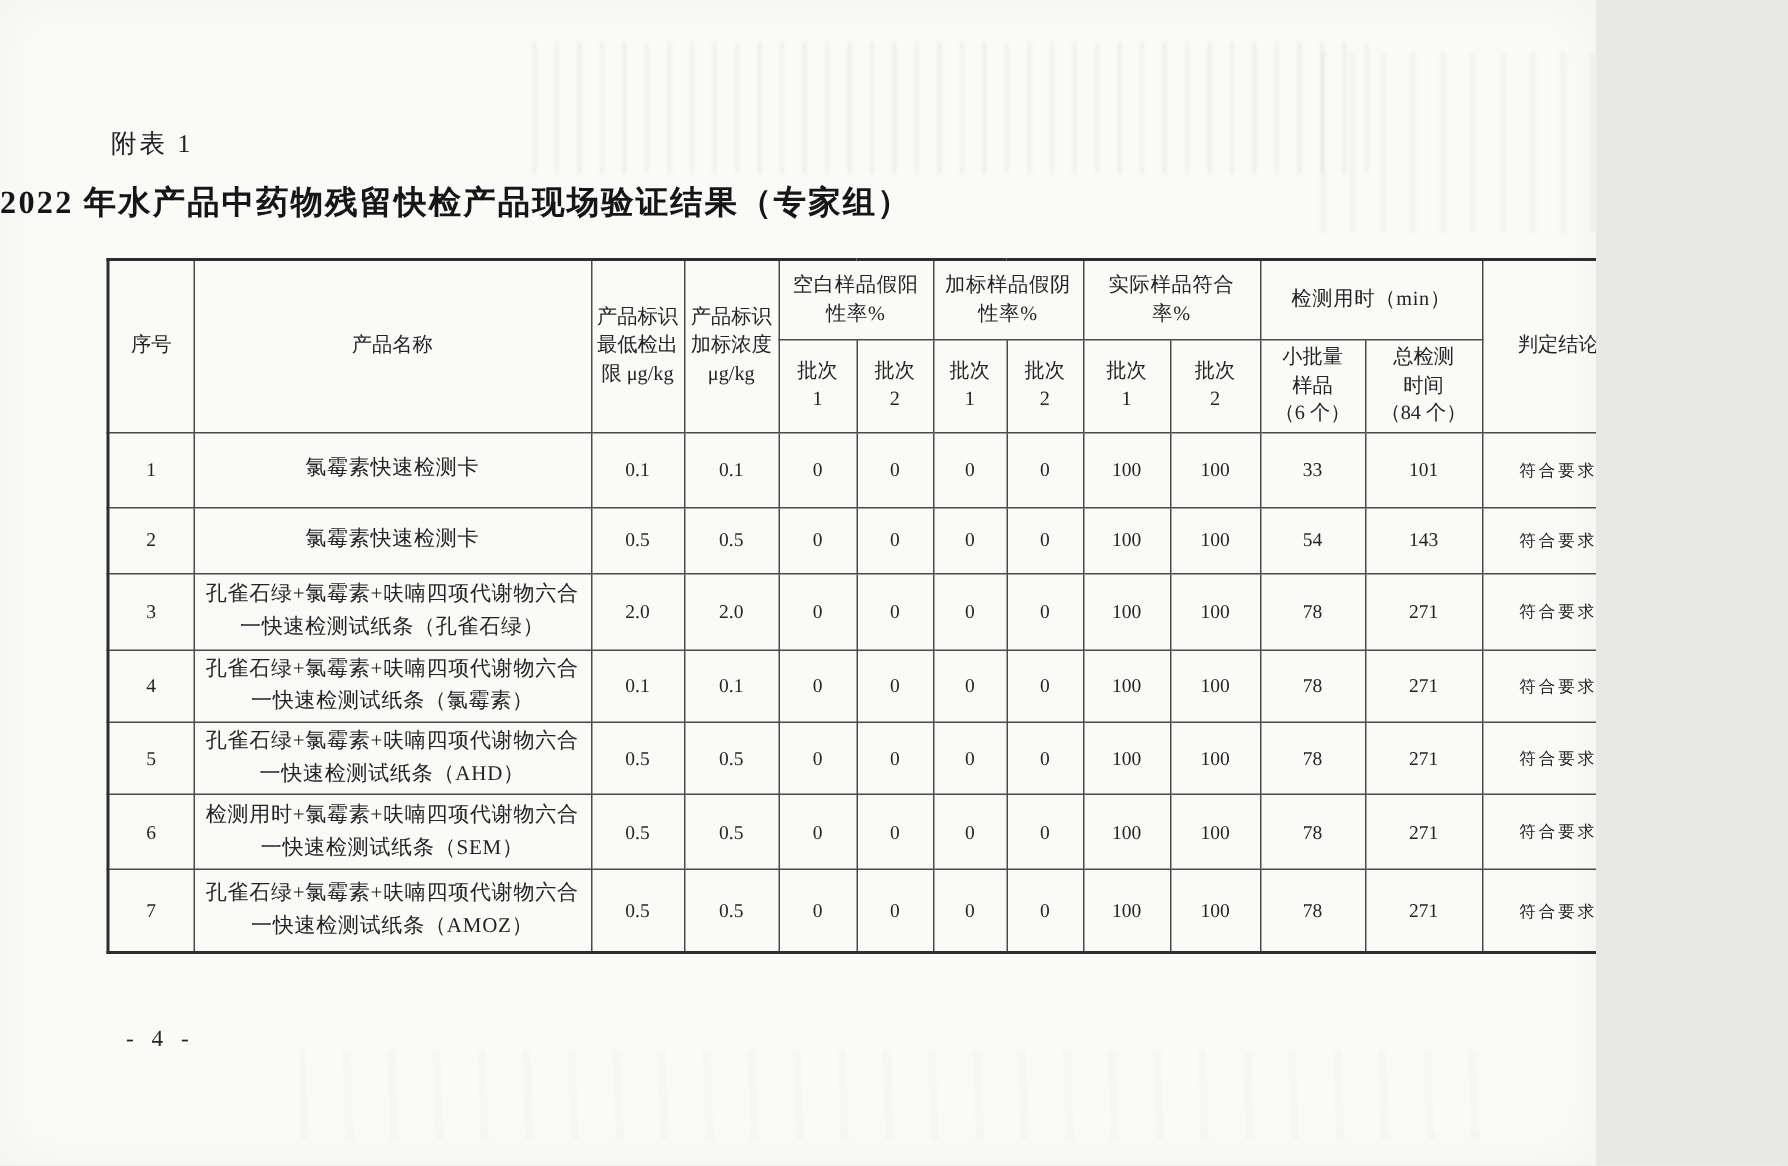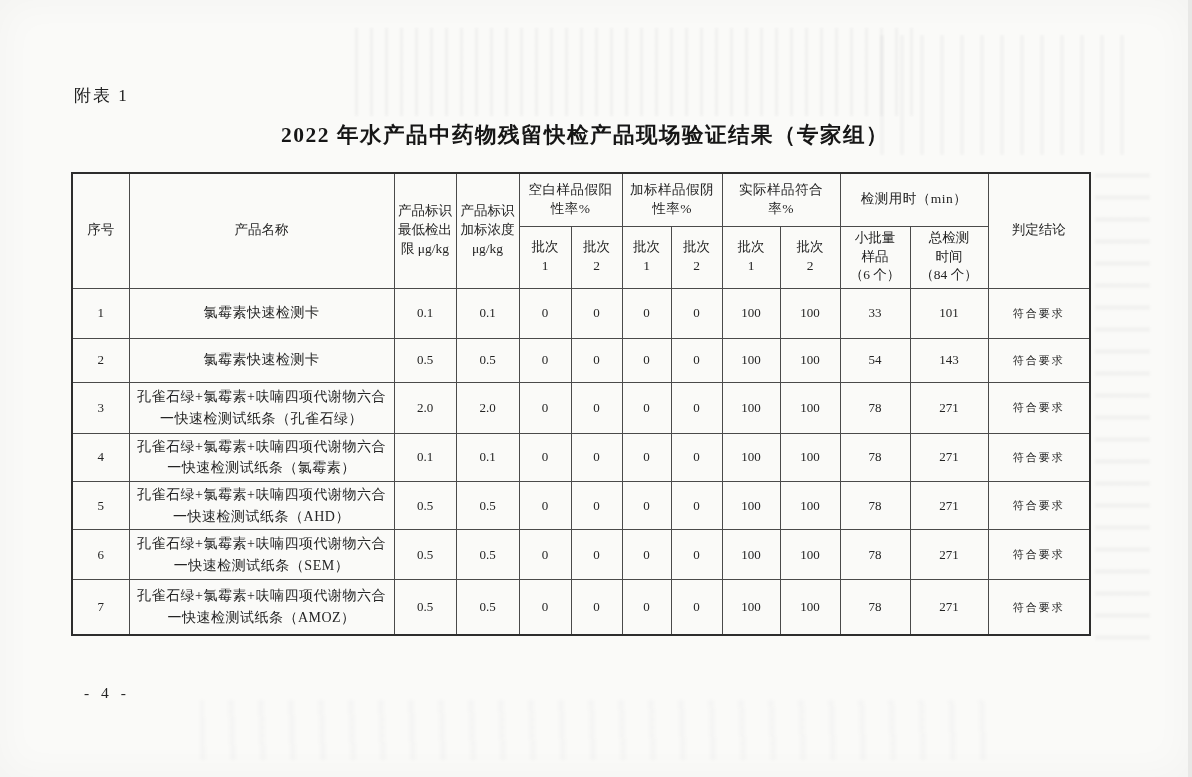--- a/index.html
+++ b/index.html
@@ -1,18 +1,18 @@
 <!DOCTYPE html>
 <html><head>
 <meta charset="utf-8">
 <style>
   html,body{margin:0;padding:0;background:#e8e8e6;}
   .page{
     position:relative;
-    width:1188px;height:777px;
+    width:1064px;height:777px;
     background:#fafaf8;
     font-family:"Liberation Serif","DejaVu Serif",serif;
     color:#1f1f1f;
     overflow:hidden;
     box-shadow:inset 0 0 40px rgba(0,0,0,0.03);
   }
   
   .ghost{position:absolute;pointer-events:none;filter:blur(1.2px);}
   .ghost-top{
     left:355px;top:28px;width:560px;height:88px;
@@ -32,21 +32,21 @@
     left:200px;top:700px;width:800px;height:60px;
     background:repeating-linear-gradient(88deg, rgba(120,120,125,0.03) 0 6px, transparent 6px 30px);
   }
 
   .annex-label{
     position:absolute;left:74px;top:84px;
     font-size:17px;letter-spacing:2px;color:#222;
   }
   .doc-title{
     position:absolute;left:0;top:120px;width:1170px;
-    text-align:center;font-size:21.5px;font-weight:bold;
+    font-size:21.5px;font-weight:bold;
     letter-spacing:1.5px;color:#161616;margin:0;
   }
 
   table.results{
     position:absolute;left:71px;top:172px;
     width:1018px;border-collapse:collapse;table-layout:fixed;
     border:2px solid #2d2d2d;
     background:transparent;
   }
   table.results th, table.results td{
@@ -218,21 +218,21 @@
         <td>0</td>
         <td>0</td>
         <td>100</td>
         <td>100</td>
         <td>78</td>
         <td>271</td>
         <td class="concl-cell">符合要求</td>
       </tr>
       <tr>
         <td>6</td>
-        <td class="name-cell">孔雀石绿+氯霉素+呋喃四项代谢物六合一快速检测试纸条（SEM）</td>
+        <td class="name-cell">检测用时+氯霉素+呋喃四项代谢物六合一快速检测试纸条（SEM）</td>
         <td>0.5</td>
         <td>0.5</td>
         <td>0</td>
         <td>0</td>
         <td>0</td>
         <td>0</td>
         <td>100</td>
         <td>100</td>
         <td>78</td>
         <td>271</td>

